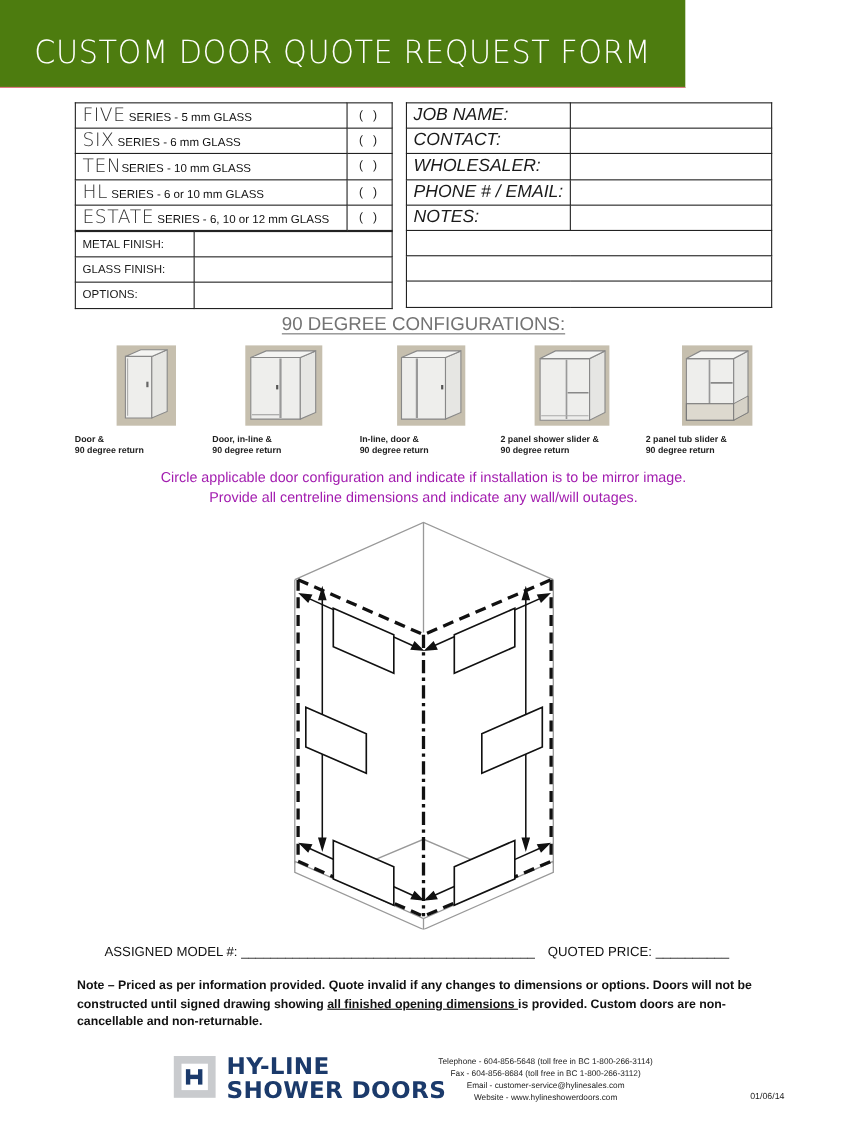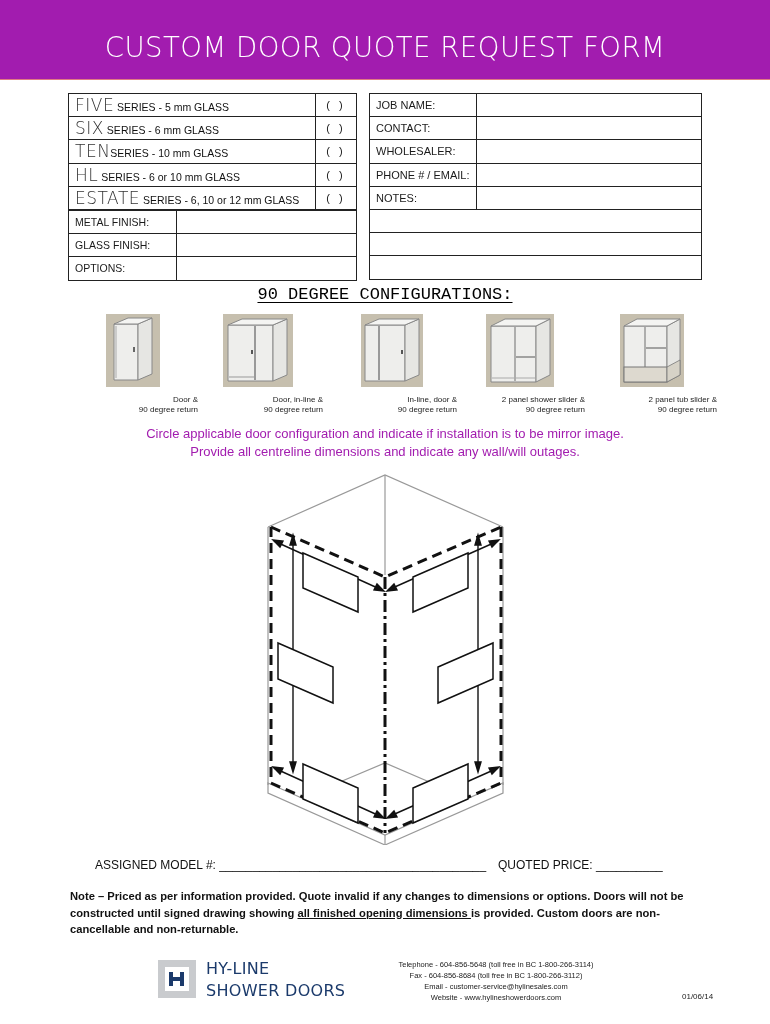--- a/index.html
+++ b/index.html
@@ -1,52 +1,52 @@
 <!DOCTYPE html>
 <html><head>
 <meta charset="utf-8">
 <style>
   * { box-sizing: border-box; margin: 0; padding: 0; }
   html, body { width: 770px; height: 1024px; background: #ffffff; overflow: hidden; }
   body { position: relative; font-family: "Liberation Sans", sans-serif; color: #1a1a1a; }
 
-  .header { position: absolute; left: 0; top: 0; width: 770px; height: 80px; background: #a21caf; border-bottom: 1px solid #e07a84; }
+  .header { position: absolute; left: 0; top: 0; width: 623px; height: 80px; background: #4d7c0f; border-bottom: 1px solid #e07a84; }
   .header h1 { position: absolute; left: 0; right: 0; top: 30px; text-align: center; color: #ffffff; font-weight: 300; font-size: 29px; letter-spacing: 0.5px; font-family: "DejaVu Sans", sans-serif; transform: scaleX(0.95); }
 
   table.grid { position: absolute; border-collapse: collapse; }
   table.grid td { border: 1.5px solid #222; height: 23.2px; padding: 0 6px; font-size: 11px; vertical-align: middle; white-space: nowrap; }
   #series-table { left: 68px; top: 93px; width: 289px; }
   #series-table td.paren { width: 41px; text-align: center; font-size: 11px; letter-spacing: 3px; padding: 0; }
   .sname { font-family: "DejaVu Sans", sans-serif; font-weight: 200; font-size: 17px; color: #333; letter-spacing: 0.5px; }
   .sdesc { font-size: 10.5px; color: #111; }
   #finish-table { left: 68px; top: 210px; width: 289px; padding-left: 32px; }
   #finish-table td.lbl { width: 108px; font-size: 10.5px; }
   #info-table { left: 369px; top: 93px; width: 333px; }
-  #info-table td.lbl { width: 107px; font-size: 11px; }
-
-  .config-title { position: absolute; left: 0; right: 0; top: 285px; text-align: center; font-family: Liberation Mono, monospace; font-weight: 200; font-size: 17px; color: #000000; text-decoration: underline; text-underline-offset: 3px; }
+  #info-table td.lbl { width: 107px; font-size: 16px; font-style: italic; }
+
+  .config-title { position: absolute; left: 0; right: 0; top: 285px; text-align: center; font-family: Liberation Sans, sans-serif; font-weight: 200; font-size: 17px; color: #737373; text-decoration: underline; text-underline-offset: 3px; }
 
   .configs { position: absolute; left: 68px; top: 314px; width: 640px; }
-  .cfg { position: absolute; width: 130px; text-align: right; }
+  .cfg { position: absolute; width: 130px; text-align: left; font-weight: bold; }
   .thumb { margin: 0 auto; background: #c6bfae; position: relative; }
   .cap { font-size: 8px; line-height: 10px; color: #222; margin-top: 8px; }
 
   .instr { position: absolute; left: 0; right: 0; top: 425px; text-align: center; font-size: 13px; line-height: 18px; color: #a21caf; }
 
   .diagram { position: absolute; left: 258px; top: 465px; }
 
   .assign { position: absolute; left: 95px; top: 858px; font-size: 12px; color: #111; }
   .quoted { position: absolute; left: 498px; top: 858px; font-size: 12px; color: #111; }
   .note { position: absolute; left: 70px; top: 888px; width: 630px; font-size: 11.2px; font-weight: bold; line-height: 16.5px; color: #111; }
   .note u { text-decoration: underline; }
 
   .logo { position: absolute; left: 158px; top: 960px; }
   .logo-mark { position: absolute; left: 0; top: 0; width: 38px; height: 38px; background: #c9cbce; }
   .logo-mark .inner { position: absolute; left: 7px; top: 7px; width: 24px; height: 24px; background: #ffffff; }
-  .logo-text { position: absolute; left: 48px; top: -2px; font-family: "DejaVu Sans", sans-serif; font-weight: normal; color: #1b3a6b; font-size: 16px; line-height: 22px; white-space: nowrap; letter-spacing: 0.3px; }
+  .logo-text { position: absolute; left: 48px; top: -2px; font-family: "DejaVu Sans", sans-serif; font-weight: bold; color: #1b3a6b; font-size: 21px; line-height: 22px; white-space: nowrap; letter-spacing: 0.3px; }
 
   .contact { position: absolute; left: 380px; top: 959px; width: 232px; text-align: center; font-size: 7.5px; line-height: 11px; color: #222; }
   .date { position: absolute; left: 650px; top: 992px; font-size: 8px; color: #222; margin-left: 32px; }
 </style>
 </head>
 <body>
 
 <div class="header">
   <h1>CUSTOM DOOR QUOTE REQUEST FORM</h1>
 </div>

